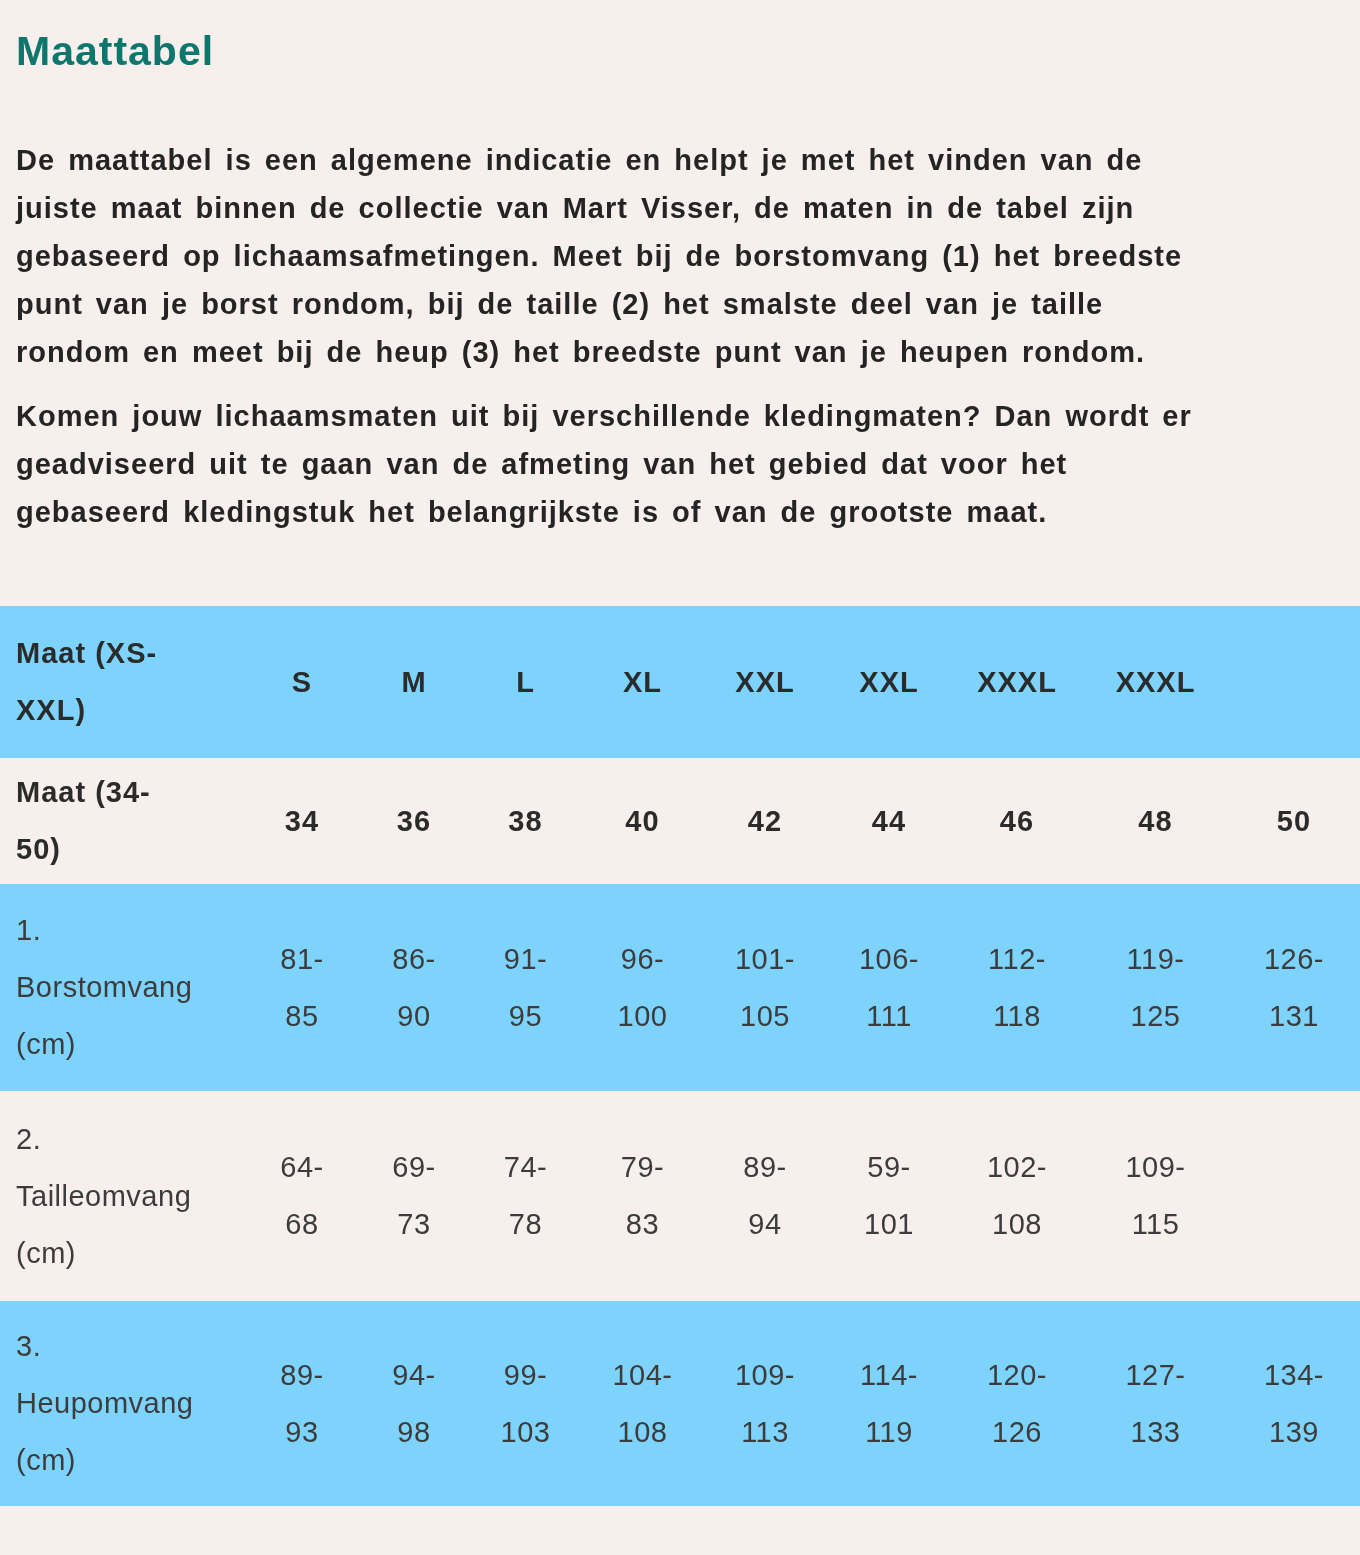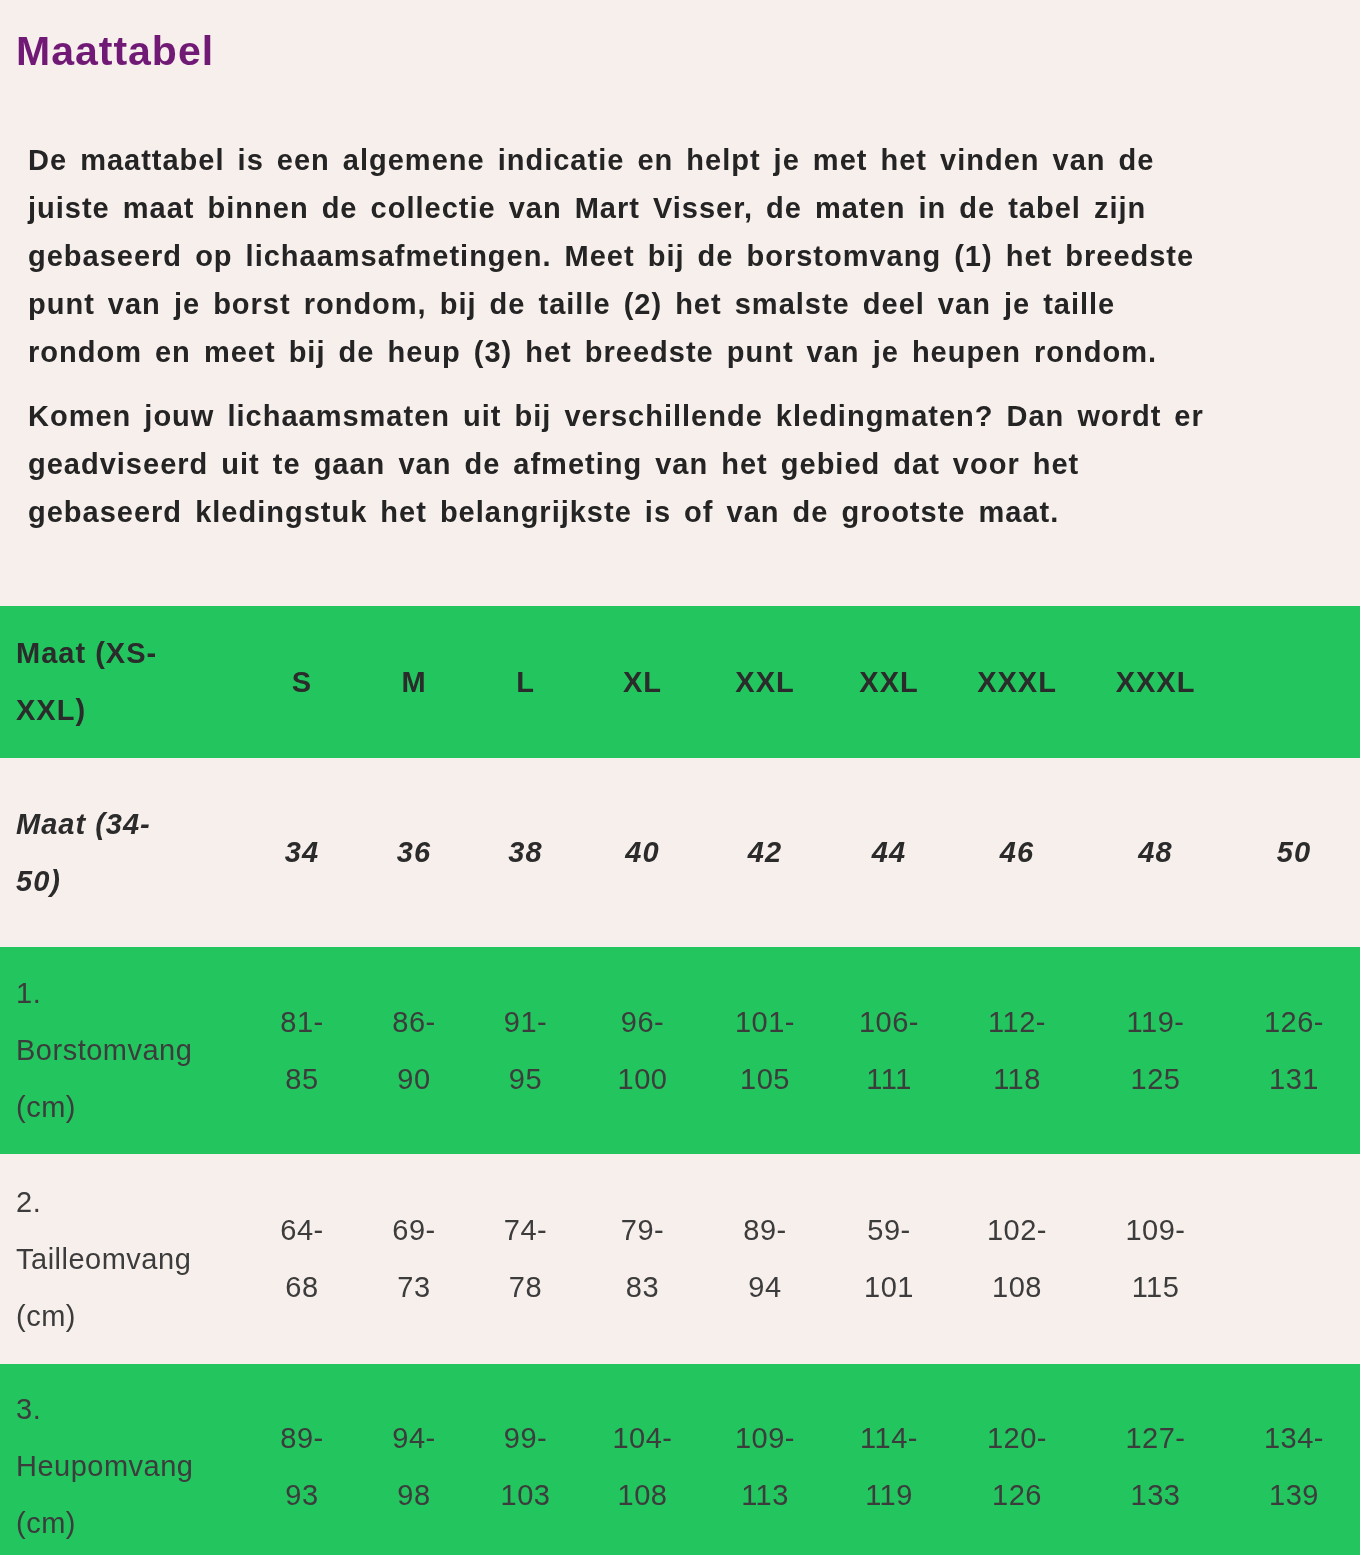--- a/index.html
+++ b/index.html
@@ -15,46 +15,46 @@
   }
   .content {
     padding: 26px 16px 0 16px;
   }
   .page-title {
     margin: 0;
     font-size: 41px;
     line-height: 50px;
     font-weight: 700;
     letter-spacing: 1px;
-    color: #701a75;
+    color: #0f766e;
   }
   .para {
-    margin: 12px;
+    margin: 0;
     white-space: pre-line;
     font-size: 29px;
     line-height: 48px;
     font-weight: 700;
     letter-spacing: 1px;
     word-spacing: 4px;
     color: #242424;
   }
   .para-1 { margin-top: 60px; }
   .para-2 { margin-top: 16px; }
 
   .size-table {
     margin-top: 70px;
     width: 1360px;
   }
   .trow {
     display: grid;
     grid-template-columns: 245px 114px 110px 113px 121px 124px 124px 132px 145px auto;
   }
-  .trow.striped { background: #22c55e; }
+  .trow.striped { background: #7dd3fc; }
   .row-h1 { height: 152px; }
-  .row-h2 { height: 189px; font-style: italic; }
+  .row-h2 { height: 126px; }
   .row-h3 { height: 207px; }
   .row-h4 { height: 210px; }
   .row-h5 { height: 205px; }
   .cell {
     display: flex;
     align-items: center;
     justify-content: center;
     text-align: center;
     white-space: pre-line;
     font-size: 29px;

